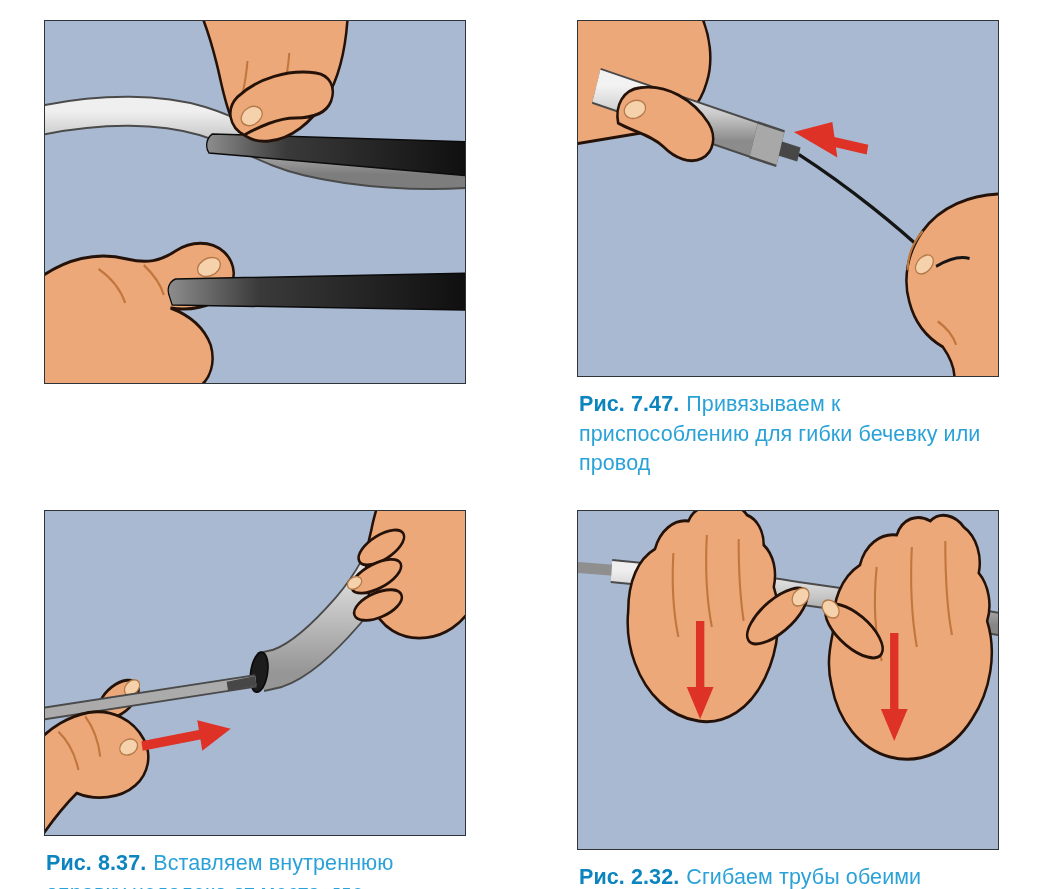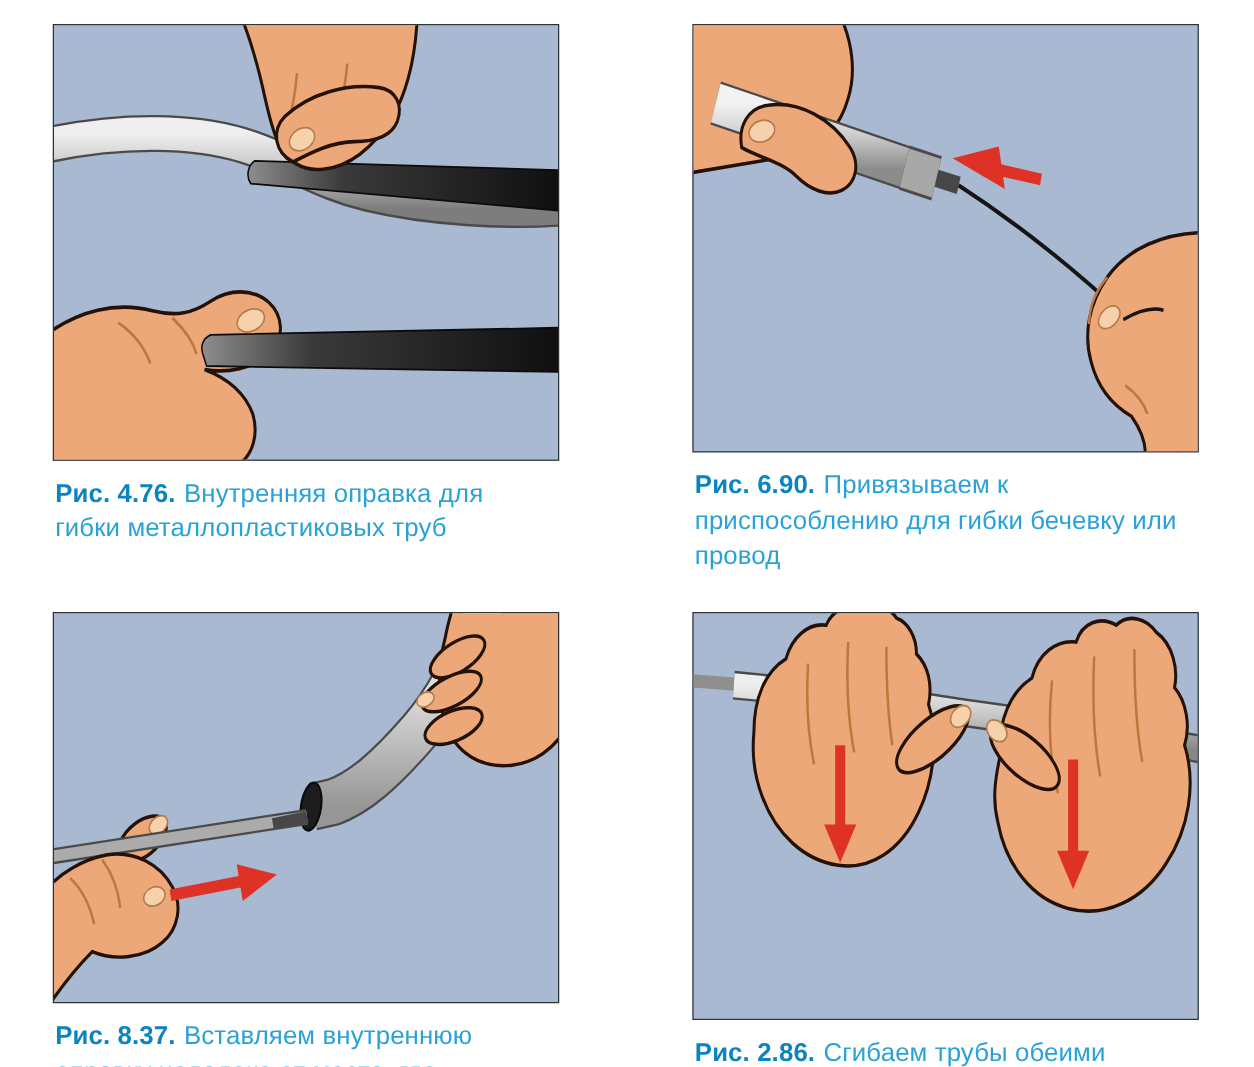--- a/index.html
+++ b/index.html
@@ -64,23 +64,20 @@
         </g>
         <g>
           <path d="M-8,370 L-8,258 C24,238 62,230 98,238 C122,243 138,240 156,230 C174,220 198,219 214,231 C228,242 230,260 216,272 C198,287 172,290 150,287 C172,294 190,306 198,324 C204,341 198,358 184,366 C160,372 60,372 -8,370 Z" fill="#eda879" stroke="#241208" stroke-width="3"></path>
           <ellipse cx="196" cy="246" rx="14" ry="9" transform="rotate(-18 196 246)" fill="#f6d2ac" stroke="#b57a49" stroke-width="1.5"></ellipse>
           <path d="M118,244 C128,252 138,262 142,274" fill="none" stroke="#c1763d" stroke-width="2.5"></path>
           <path d="M64,248 C78,256 90,268 96,282" fill="none" stroke="#c1763d" stroke-width="2.5"></path>
         </g>
         <path d="M156,258 C148,261 145,268 149,276 L152,284 L510,289 L510,252 Z" fill="url(#stripA)" stroke="#0b0b0b" stroke-width="1.5"></path>
       </svg>
     </div>
-    <figcaption class="cap">
-      <b>Рис. 4.76.</b><span>Внутренняя оправка для гибки металлопластиковых труб</span>
-    </figcaption>
   </figure>
 
   <figure class="fig top">
     <div class="panel">
       <svg viewBox="0 0 502 362" preserveAspectRatio="none">
         <defs>
           <linearGradient id="tubeB" x1="0" y1="0" x2="0" y2="1">
             <stop offset="0" stop-color="#f2f2f2"></stop>
               <stop offset="0.5" stop-color="#cccccc"></stop>
               <stop offset="1" stop-color="#8c8c8c"></stop>
@@ -106,21 +103,21 @@
         <g>
           <path d="M510,176 C468,176 432,190 412,214 C394,236 388,262 396,286 C402,306 416,322 436,332 C446,344 450,354 450,364 L510,364 Z" fill="#eda879" stroke="#241208" stroke-width="3"></path>
           <path d="M412,214 C400,226 394,240 394,254" fill="none" stroke="#c1763d" stroke-width="2.5"></path>
           <path d="M430,306 C440,312 448,320 452,330" fill="none" stroke="#c1763d" stroke-width="2.5"></path>
           <ellipse cx="414" cy="248" rx="12" ry="8" transform="rotate(-38 414 248)" fill="#f6d2ac" stroke="#b57a49" stroke-width="1.5"></ellipse>
         </g>
         <path d="M428,250 C442,243 456,239 468,242" stroke="#151515" stroke-width="3" fill="none"></path>
       </svg>
     </div>
     <figcaption class="cap">
-      <b>Рис. 6.90.</b><span>Привязываем к приспособлению для гибки бечевку или провод</span>
+      <b>Рис. 7.47.</b><span>Привязываем к приспособлению для гибки бечевку или провод</span>
     </figcaption>
   </figure>
 
   <figure class="fig bottom">
     <div class="panel">
       <svg viewBox="0 0 502 338" preserveAspectRatio="none">
         <defs>
           <linearGradient id="tubeC" x1="0" y1="0" x2="0" y2="1">
             <stop offset="0" stop-color="#f7f7f7"></stop>
               <stop offset="0.5" stop-color="#d6d6d6"></stop>
@@ -195,17 +192,17 @@
           <path d="M146,110 L146,180" stroke="#de3226" stroke-width="10" fill="none"></path>
           <polygon points="146,208 130,176 162,176" fill="#de3226"></polygon>
         </g>
         <g>
           <path d="M378,122 L378,202" stroke="#de3226" stroke-width="10" fill="none"></path>
           <polygon points="378,230 362,198 394,198" fill="#de3226"></polygon>
         </g>
       </svg>
     </div>
     <figcaption class="cap">
-      <b>Рис. 2.86.</b><span>Сгибаем трубы обеими руками по направлению к себе</span>
+      <b>Рис. 2.32.</b><span>Сгибаем трубы обеими руками по направлению к себе</span>
     </figcaption>
   </figure>
 
 </div>
 
 </body></html>

